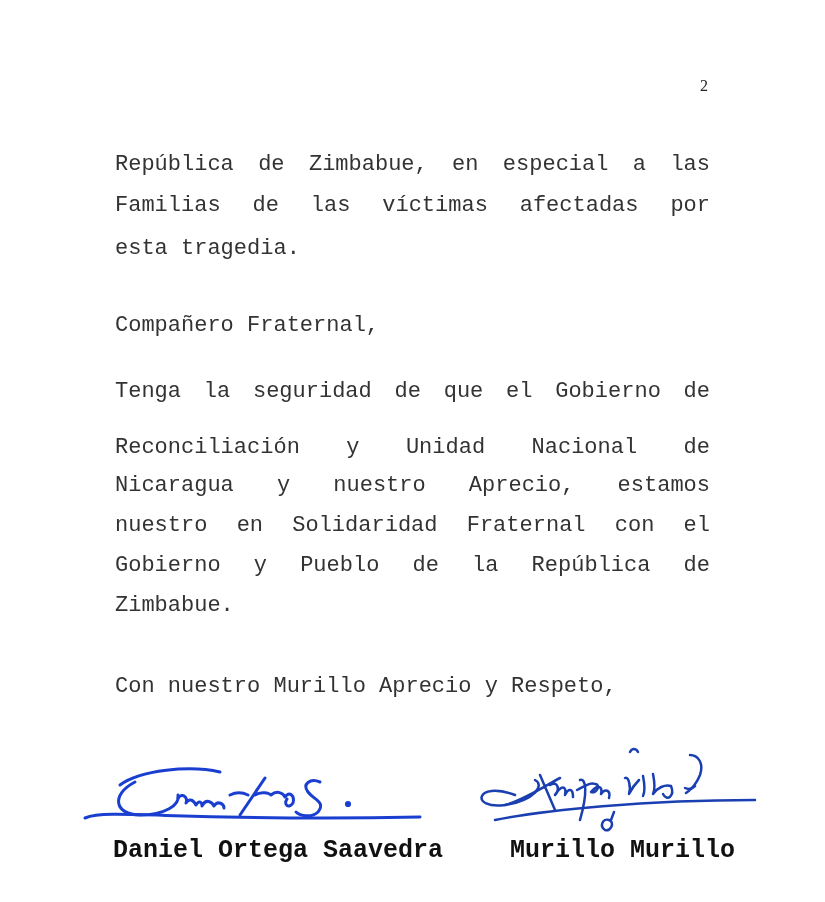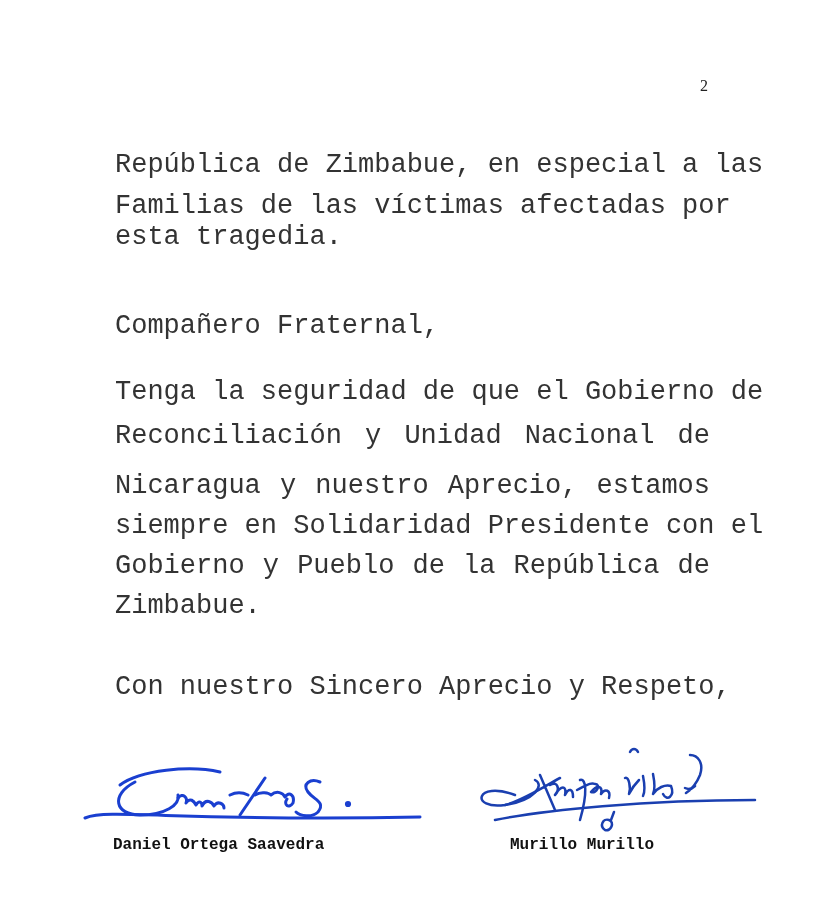--- a/index.html
+++ b/index.html
@@ -3,50 +3,50 @@
   <meta charset="utf-8">
   <style>
     html, body { margin: 0; padding: 0; background: #ffffff; }
     body { width: 825px; height: 902px; position: relative; overflow: hidden; }
     .page-number {
       position: absolute; left: 700px; top: 77px;
       font-family: "Liberation Serif", serif; font-size: 16px; color: #222;
     }
     .line {
       position: absolute; left: 115px; width: 595px;
-      font-family: "Liberation Mono", monospace; font-size: 27px; color: #333;
+      font-family: "Liberation Mono", monospace; font-size: 22px; color: #333;
       white-space: nowrap; line-height: 26px;
     }
     .justify { text-align: justify; text-align-last: justify; }
     .sig-name {
       position: absolute; font-family: "Liberation Mono", monospace;
-      font-weight: bold; font-size: 16px; color: #111; white-space: nowrap;
+      font-weight: bold; font-size: 25px; color: #111; white-space: nowrap;
     }
     svg.sig { position: absolute; overflow: visible; }
   </style>
 </head>
 <body>
 
 <div>
   <div class="page-number">2</div>
 
   <div class="line justify" style="top:152px">República de Zimbabue, en especial a las</div>
   <div class="line justify" style="top:193px">Familias de las víctimas afectadas por</div>
-  <div class="line" style="top:224px">esta tragedia.</div>
+  <div class="line" style="top:236px">esta tragedia.</div>
 
   <div class="line" style="top:313px">Compañero Fraternal,</div>
 
   <div class="line justify" style="top:379px">Tenga la seguridad de que el Gobierno de</div>
-  <div class="line justify" style="top:423px">Reconciliación y Unidad Nacional de</div>
+  <div class="line justify" style="top:435px">Reconciliación y Unidad Nacional de</div>
   <div class="line justify" style="top:473px">Nicaragua y nuestro Aprecio, estamos</div>
-  <div class="line justify" style="top:513px">siempre en Solidaridad Presidente con el</div>
+  <div class="line justify" style="top:513px">nuestro en Solidaridad Fraternal con el</div>
   <div class="line justify" style="top:553px">Gobierno y Pueblo de la República de</div>
   <div class="line" style="top:593px">Zimbabue.</div>
 
-  <div class="line" style="top:674px">Con nuestro Sincero Aprecio y Respeto,</div>
+  <div class="line" style="top:674px">Con nuestro Murillo Aprecio y Respeto,</div>
 
   <svg class="sig" style="left:80px;top:760px" width="360" height="75" viewBox="0 0 360 75">
     <g fill="none" stroke="#1a3fd0" stroke-width="3" stroke-linecap="round" stroke-linejoin="round">
       <path d="M40,25 C60,10 110,5 140,12"></path>
       <path d="M55,22 C30,35 35,55 60,55 C85,55 100,45 98,35"></path>
       <path d="M98,38 c5,-6 10,0 8,5 c4,-6 8,-2 10,2 c3,-5 6,-3 6,1 c4,-8 10,-4 12,0 c4,-6 10,-2 10,2"></path>
       <path d="M150,35 c8,-4 14,-2 18,0 M160,55 L185,18 M175,35 c6,-4 14,-2 16,0 c6,-5 12,-2 14,2 c4,-6 10,-2 8,6 c-4,6 -10,2 -6,-4"></path>
       <path d="M240,22 c-10,-4 -18,2 -12,10 c6,8 18,10 10,20 c-6,6 -18,4 -22,0"></path>
       <circle cx="268" cy="44" r="1.6" fill="#1a3fd0"></circle>
       <path d="M5,58 C30,48 100,62 340,57"></path>

